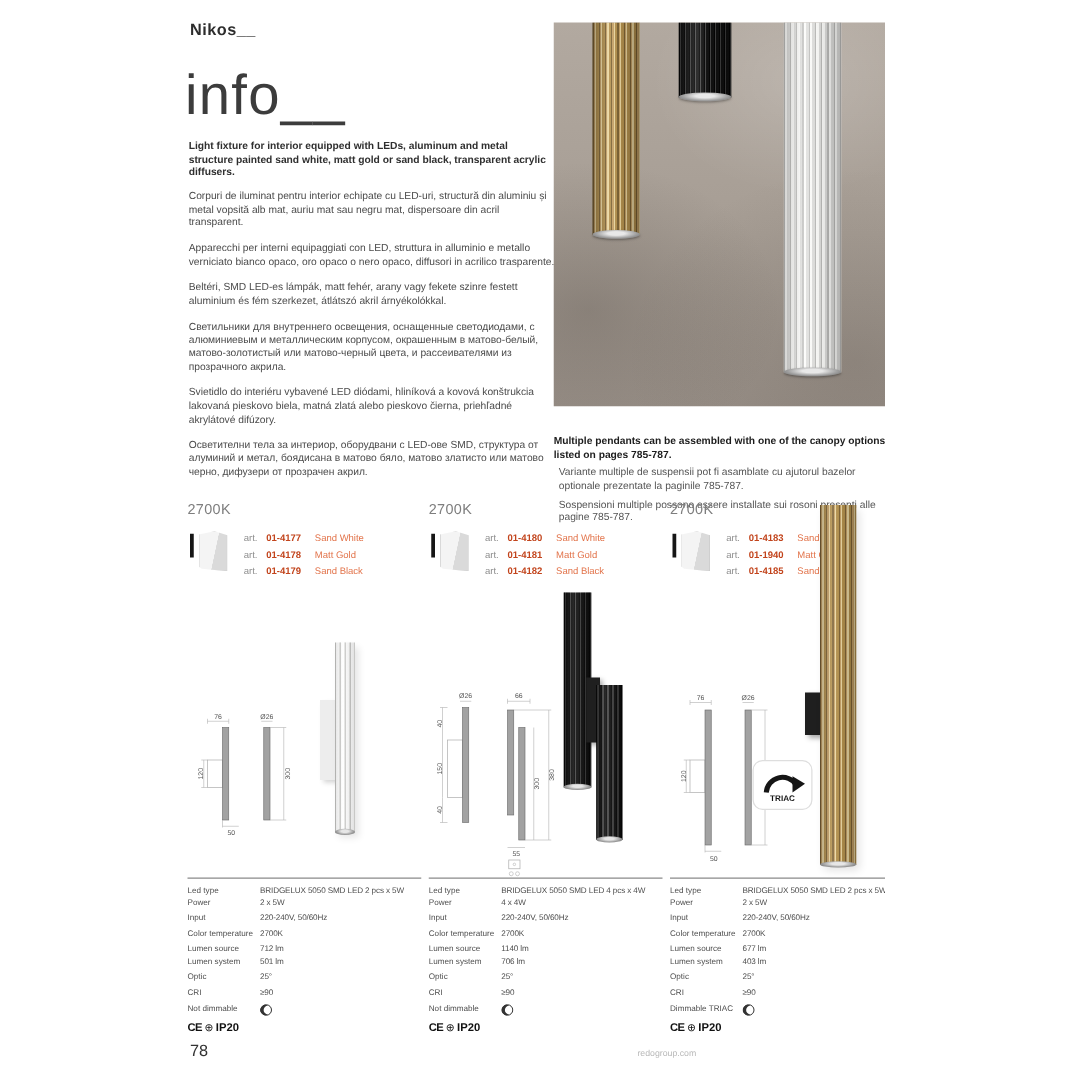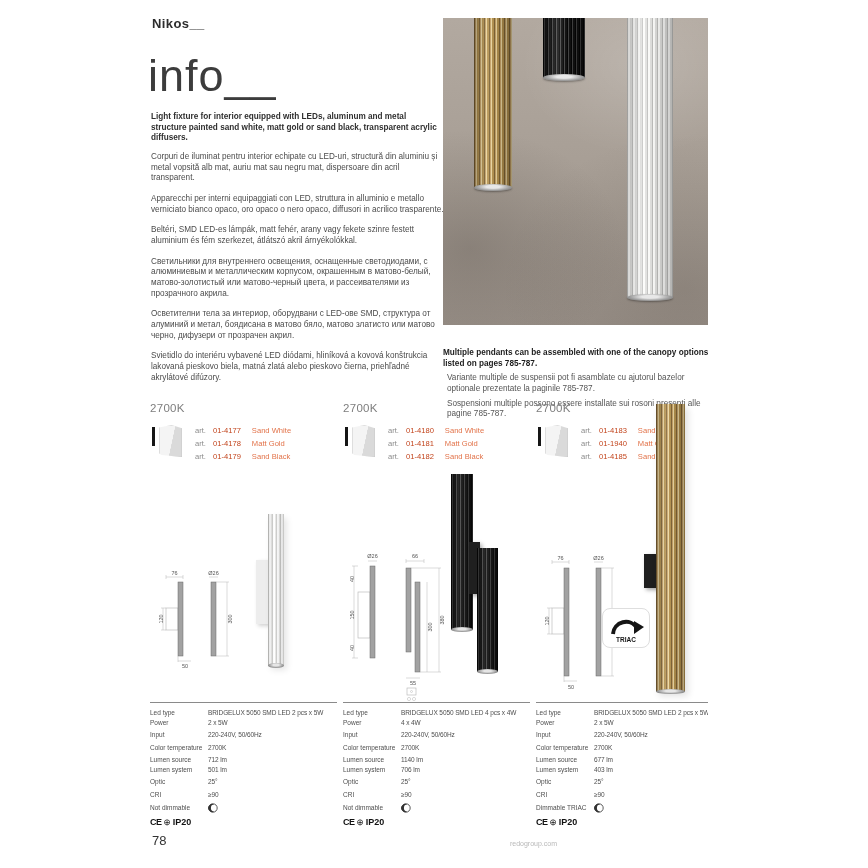--- a/index.html
+++ b/index.html
@@ -38,21 +38,21 @@
   .caption .cb{font-weight:bold;color:#1c1c1c;margin:0 0 2px 0;}
   .caption .cr{color:#555;margin:4px;}
 
   
   .col{position:absolute;top:402px;width:188px;height:440px;}
   .col-1{left:150px;} .col-2{left:343px;} .col-3{left:536px;}
   .temp{font-size:11.5px;color:#7e7e7e;letter-spacing:.3px;}
   .arts{position:absolute;left:45px;top:22px;}
   .art-row{font-size:7.6px;line-height:13px;white-space:nowrap;}
   .art-label{color:#8c8c8c;}
-  .art-code{color:#c2441c;font-weight:normal;margin-left:7px;}
+  .art-code{color:#c2441c;font-weight:bold;margin-left:7px;}
   .art-finish{color:#e2734a;margin-left:11px;}
   .swatch{position:absolute;left:2px;top:23px;width:32px;height:35px;}
   .sw-panel{position:absolute;left:0;top:2px;width:3px;height:19px;background:#161616;}
   .sw-box{position:absolute;left:7px;top:0;width:23px;height:32px;
     background:linear-gradient(102deg,#f4f4f4 55%,#dadada 56%);
     clip-path:polygon(0 8%,55% 0,100% 10%,100% 100%,10% 94%,0 88%);
     box-shadow:inset 0 0 0 .5px #c8c8c8;}
 
   
   .drawing{position:absolute;}
@@ -106,22 +106,22 @@
   <div class="brand">Nikos__</div>
   <div class="title">info__</div>
 
   <div class="lead">Light fixture for interior equipped with LEDs, aluminum and metal structure painted sand white, matt gold or sand black, transparent acrylic diffusers.</div>
 
   <div class="paras">
     <p>Corpuri de iluminat pentru interior echipate cu LED-uri, structură din aluminiu și metal vopsită alb mat, auriu mat sau negru mat, dispersoare din acril transparent.</p>
     <p>Apparecchi per interni equipaggiati con LED, struttura in alluminio e metallo verniciato bianco opaco, oro opaco o nero opaco, diffusori in acrilico trasparente.</p>
     <p>Beltéri, SMD LED-es lámpák, matt fehér, arany vagy fekete szinre festett aluminium és fém szerkezet, átlátszó akril árnyékolókkal.</p>
     <p>Светильники для внутреннего освещения, оснащенные светодиодами, с алюминиевым и металлическим корпусом, окрашенным в матово-белый, матово-золотистый или матово-черный цвета, и рассеивателями из прозрачного акрила.</p>
+    <p>Svietidlo do interiéru vybavené LED diódami, hliníková a kovová konštrukcia lakovaná pieskovo biela, matná zlatá alebo pieskovo čierna, priehľadné akrylátové difúzory.</p>
     <p>Осветителни тела за интериор, оборудвани с LED-ове SMD, структура от алуминий и метал, боядисана в матово бяло, матово златисто или матово черно, дифузери от прозрачен акрил.</p>
-    <p>Svietidlo do interiéru vybavené LED diódami, hliníková a kovová konštrukcia lakovaná pieskovo biela, matná zlatá alebo pieskovo čierna, priehľadné akrylátové difúzory.</p>
   </div>
 
   <div class="photo">
     <div class="pend pend-gold">
         <span class="cap"></span>
       </div>
     <div class="pend pend-black">
         <span class="cap"></span>
       </div>
     <div class="pend pend-white">

